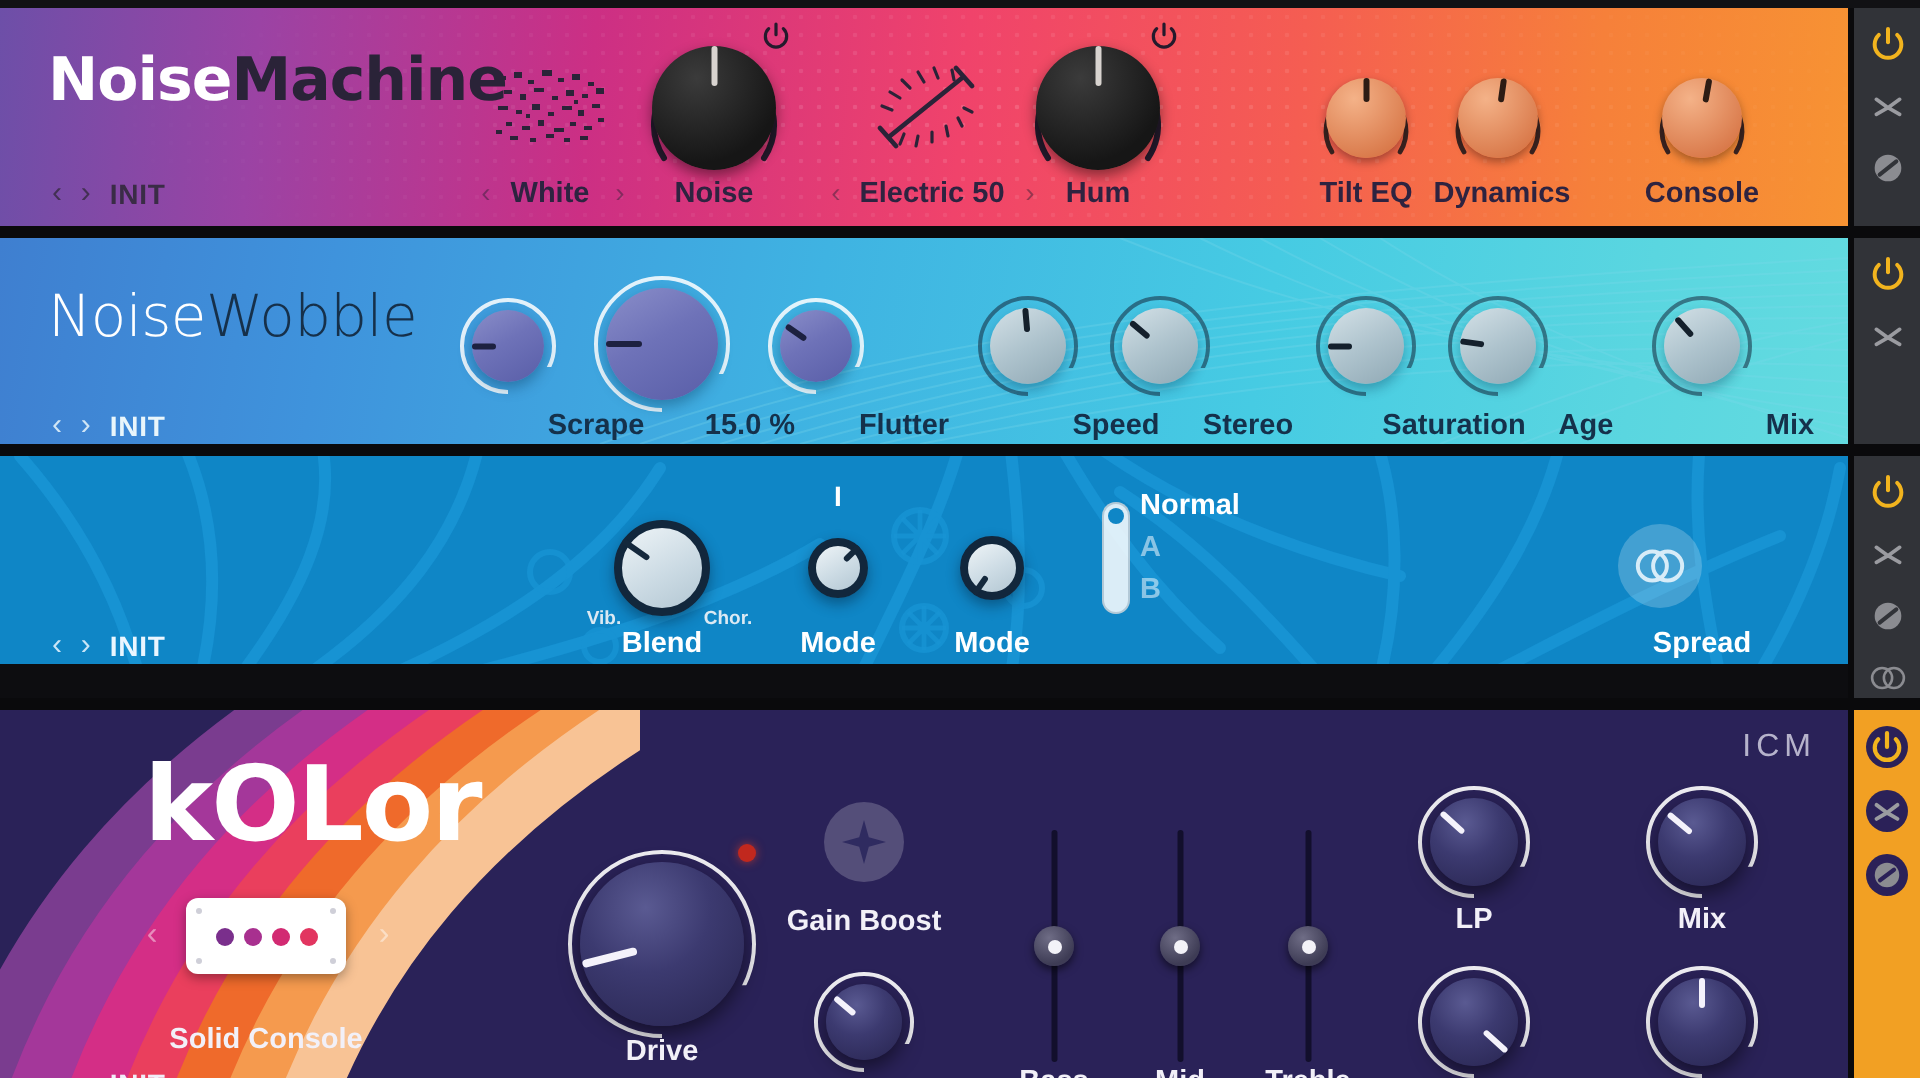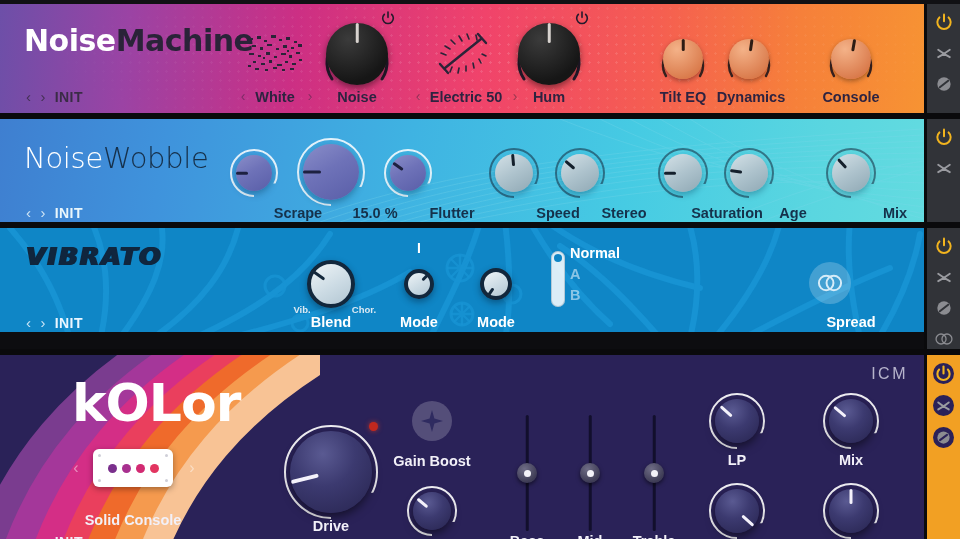--- a/index.html
+++ b/index.html
@@ -414,21 +414,20 @@
           <circle cx="275" cy="58" r="10"></circle>
             <circle cx="300" cy="95" r="8"></circle>
         </g>
         <g stroke="#1a96d6" stroke-width="2.4" fill="none" opacity=".8">
           <path d="M447 40 h26 M460 27 v26 M451 31 l18 18 M469 31 l-18 18"></path>
           <path d="M451 86 h22 M462 75 v22 M454 78 l16 16 M470 78 l-16 16"></path>
         </g>
       </svg>
 
       <div class="plugin-logo">
-        <div>VIBRATO</div>
       </div>
 
       <div class="preset-row">
         <span class="arw">‹</span>
         <span class="arw">›</span>
         <span>INIT</span>
       </div>
 
       <div class="knob" style="left:331px;top:56px;width:48px;height:48px">
         <div class="cap"></div>

